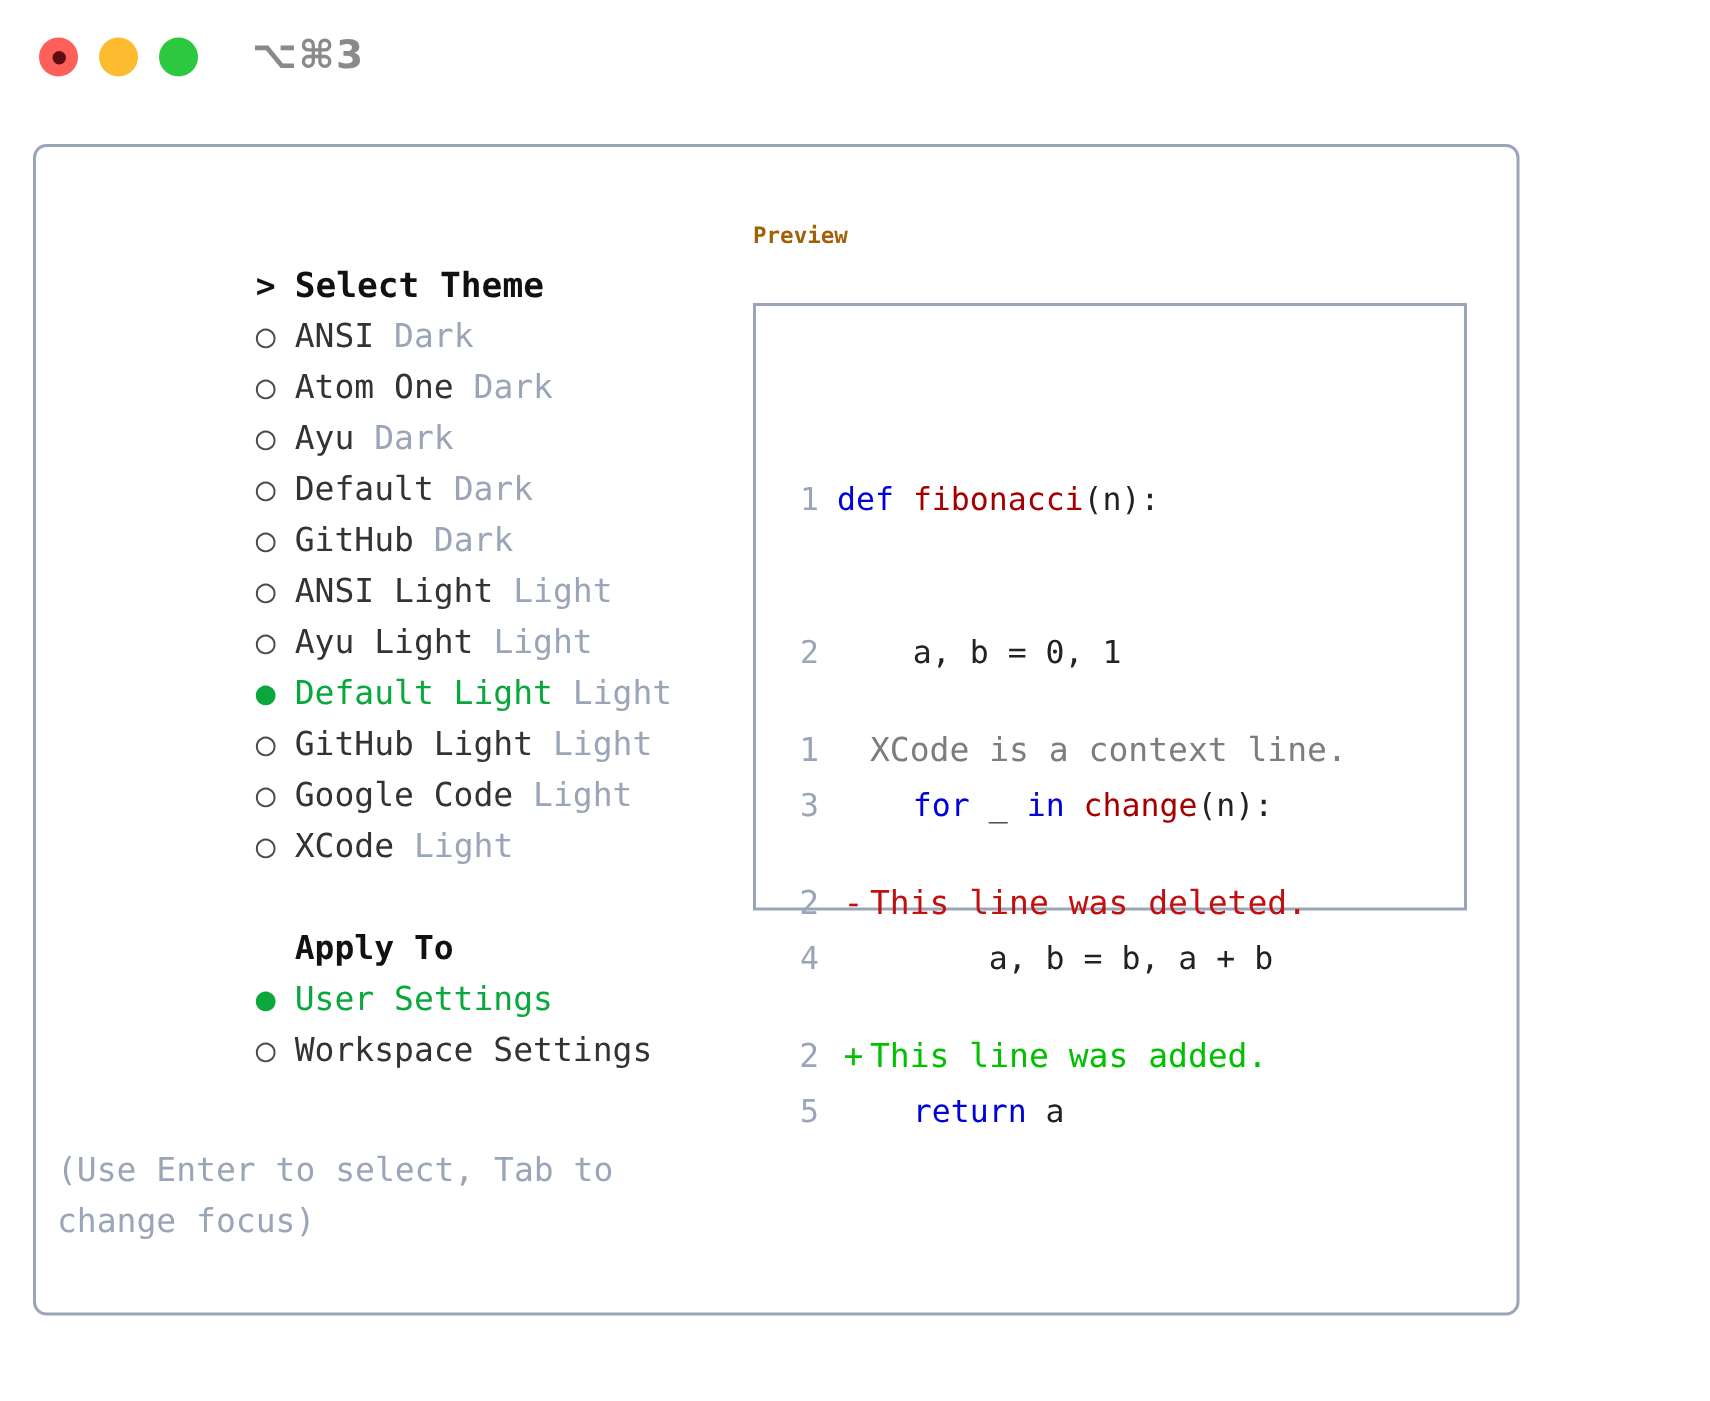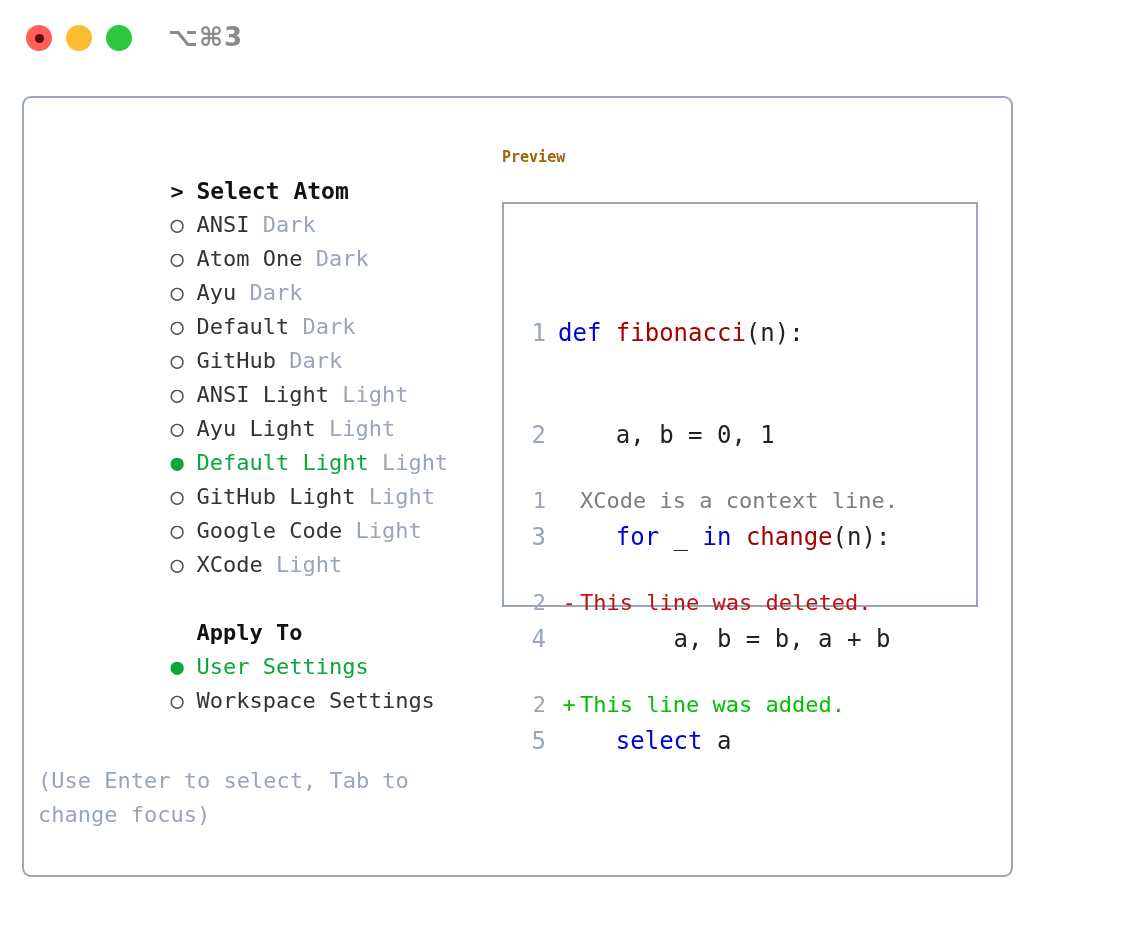--- a/index.html
+++ b/index.html
@@ -167,21 +167,21 @@
     height: 405px;
     border: 2px solid #9aa5b8;
     box-sizing: border-box;
     background: #ffffff;
   }
 
   .code {
     position: absolute;
     left: 16px;
     top: 44px;
-    font-size: 24px;
+    font-size: 21px;
     line-height: 34px;
     white-space: pre;
   }
 
   .code-line { white-space: pre; display: block; height: 34px; }
 
   .lineno {
     display: inline-block;
     width: 26px;
     text-align: right;
@@ -223,21 +223,21 @@
     </div>
     <div class="title-shortcut">⌥⌘3</div>
   </div>
 
   <div class="panel">
     <div class="columns">
 
       <div class="left-col">
 
         <div class="row">
-          <span class="marker marker-prompt">&gt;</span><span class="head-label">Select Atom</span>
+          <span class="marker marker-prompt">&gt;</span><span class="head-label">Select Theme</span>
         </div>
 
         <div class="row">
           <span class="marker marker-empty">○</span><span class="item-label">ANSI</span><span class="item-tag"> </span><span class="item-tag">Dark</span>
         </div>
         <div class="row">
           <span class="marker marker-empty">○</span><span class="item-label">Atom One</span><span class="item-tag"> </span><span class="item-tag">Dark</span>
         </div>
         <div class="row">
           <span class="marker marker-empty">○</span><span class="item-label">Ayu</span><span class="item-tag"> </span><span class="item-tag">Dark</span>
@@ -285,21 +285,21 @@
       <div class="right-col">
         <div class="preview-title">Preview</div>
 
         <div class="preview-box">
 
           <div class="code">
             <span class="code-line"><span class="lineno">1</span><span class="kw">def</span><span class="pln"> </span><span class="fn">fibonacci</span><span class="pln">(n):</span></span>
             <span class="code-line"><span class="lineno">2</span><span class="pln">    a, b = 0, 1</span></span>
             <span class="code-line"><span class="lineno">3</span><span class="pln">    </span><span class="kw">for</span><span class="pln"> _ </span><span class="kw">in</span><span class="pln"> </span><span class="fn">change</span><span class="pln">(n):</span></span>
             <span class="code-line"><span class="lineno">4</span><span class="pln">        a, b = b, a + b</span></span>
-            <span class="code-line"><span class="lineno">5</span><span class="pln">    </span><span class="kw">select</span><span class="pln"> a</span></span>
+            <span class="code-line"><span class="lineno">5</span><span class="pln">    </span><span class="kw">return</span><span class="pln"> a</span></span>
           </div>
 
           <div class="diff">
             <span class="code-line"><span class="lineno">1</span><span class="diff-mark d-ctx"> </span><span class="d-ctx">XCode is a context line.</span></span>
             <span class="code-line"><span class="lineno">2</span><span class="diff-mark d-del">-</span><span class="d-del">This line was deleted.</span></span>
             <span class="code-line"><span class="lineno">2</span><span class="diff-mark d-add">+</span><span class="d-add">This line was added.</span></span>
           </div>
 
         </div>
       </div>

